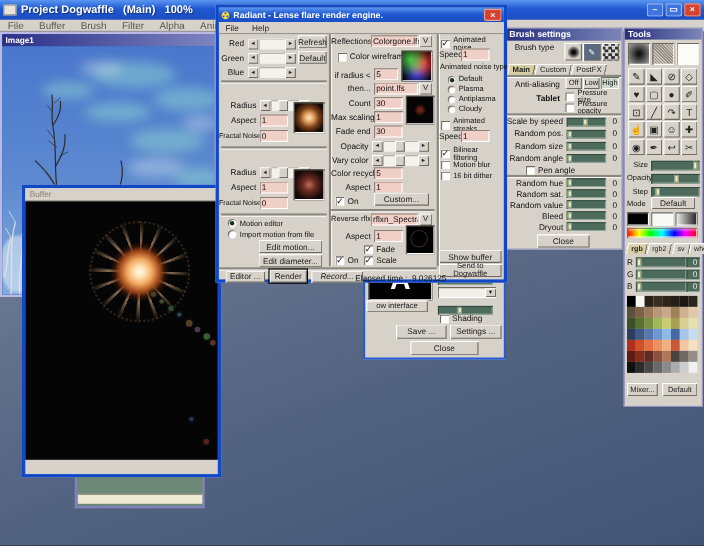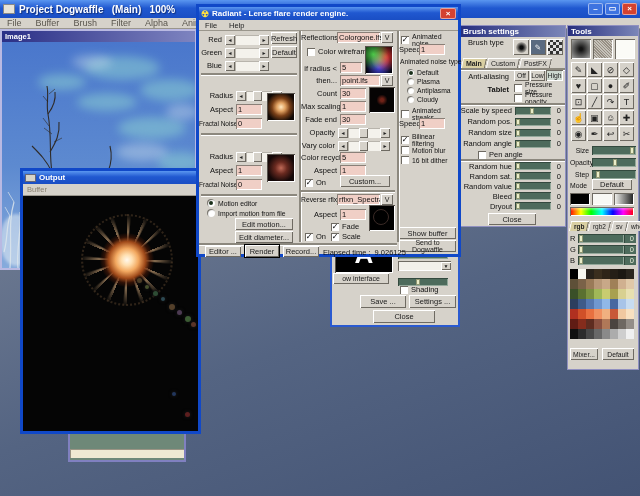--- a/index.html
+++ b/index.html
@@ -138,24 +138,20 @@
         </g>
         <g stroke="#dde6ec" stroke-width="1.2" opacity=".85" fill="none">
           <path d="M8 226 C10 200 6 180 12 160 M16 226 C14 204 20 188 18 170 M24 226 C26 206 22 194 28 178 M2 210 C6 196 4 186 8 174 M32 226 C34 212 30 200 36 186 M42 226 C44 216 40 206 44 196"></path>
           <path d="M12 160 l-6 -10 M18 170 l8 -8 M28 178 l6 -10 M8 174 l-5 -9" stroke-width=".8"></path>
         </g>
       </svg>
     </div>
   </div>
 
   <div class="abs" style="left:20px;top:168px;width:181px;height:266px;border:3px solid #1048c8;background:#d6d2ca;z-index:2;">
-    <div class="xpbar" style="height:13px;font-size:8px;padding:0 2px;">
-      <div style="width:11px;height:8px;background:#d8d4c8;border:1px solid #667;margin-right:3px;"></div>
-      <span>Output</span>
-    </div>
     <div class="menubar" style="height:12px;">
 
     <span class="menu-item" style="color:#8a8272;margin:0 4px;font-size:7.5px;">Buffer</span>
       </div>
     <div style="position:relative;width:175px;height:235px;background:#050505;overflow:hidden;">
 
       <div class="abs" style="left:54px;top:14px;width:100px;height:100px;border-radius:50%;
            background:repeating-conic-gradient(rgba(255,205,150,.5) 0deg 3deg, rgba(255,205,150,0) 6deg 22.5deg);
            -webkit-mask:radial-gradient(circle,#000 0 40%,transparent 66%);
            mask:radial-gradient(circle,#000 0 40%,transparent 66%);"></div>
@@ -499,21 +495,21 @@
             <span class="cb"></span>
             <span style="font-size:6.8px;">16 bit dither</span>
           </div>
         </div>
       <div class="abs btn" style="left:200px;top:196px;width:57px;height:12px;">Show buffer</div>
       <div class="abs btn" style="left:200px;top:209px;width:57px;height:12px;font-size:7px;">Send to Dogwaffle</div>
 
       <div class="abs hgroove" style="left:0;top:212px;width:198px;"></div>
       <div class="abs btn" style="left:6px;top:215px;width:36px;height:11px;">Editor ...</div>
       <div class="abs btn" style="left:46px;top:214px;width:34px;height:12px;outline:1px solid #000;">Render</div>
-      <div class="abs btn" style="left:84px;top:215px;width:36px;height:11px;">Record...</div>
+      <div class="abs btn" style="left:84px;top:215px;width:47px;height:11px;font-style:italic;">Record...</div>
       <div class="abs" style="left:124px;top:217px;display:flex;gap:4px;">
         <span>Elapsed time :</span>
         <span>9.026125</span>
       </div>
     </div>
   </div>
 
   <div class="abs" style="left:459px;top:25px;width:107px;height:202px;border:1px solid #9090c0;background:#d6d2ca;z-index:5;">
     <div class="smbar" style="height:11px;">
       <span>Brush settings</span>

